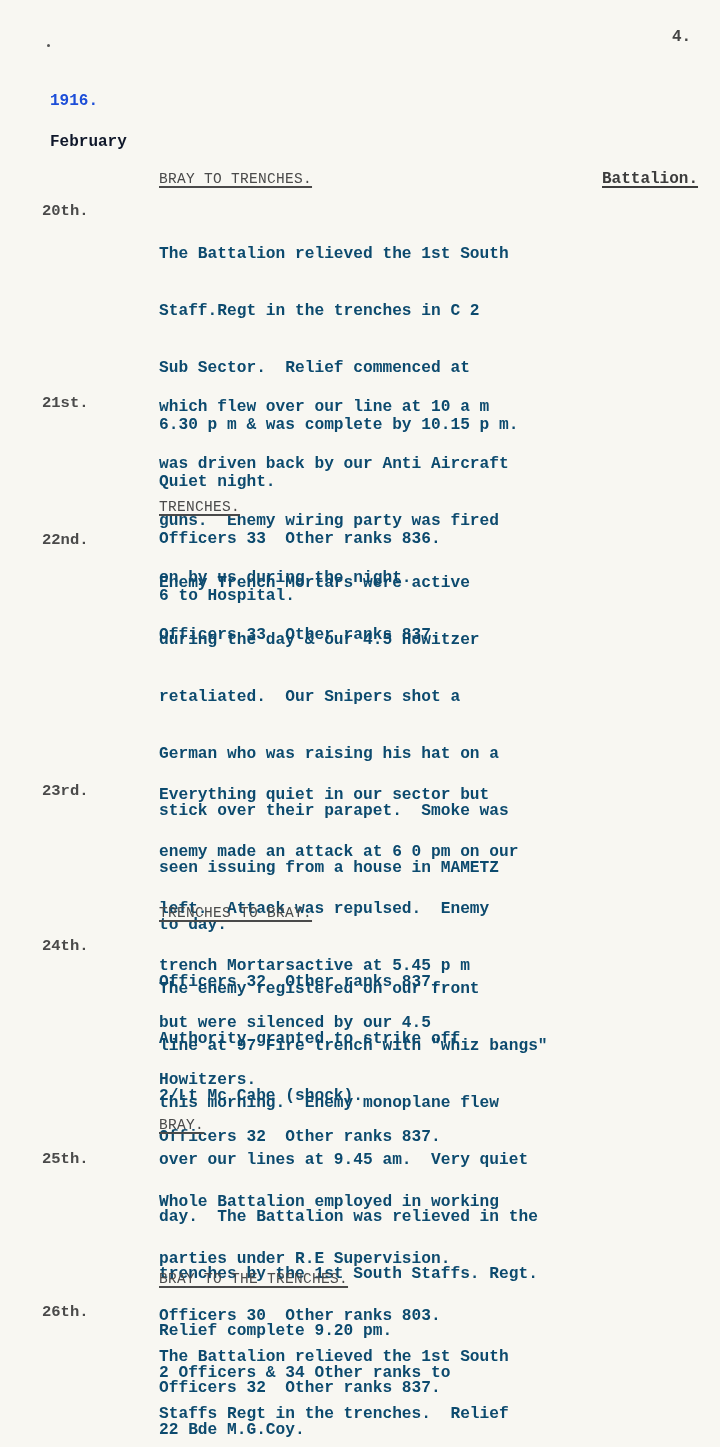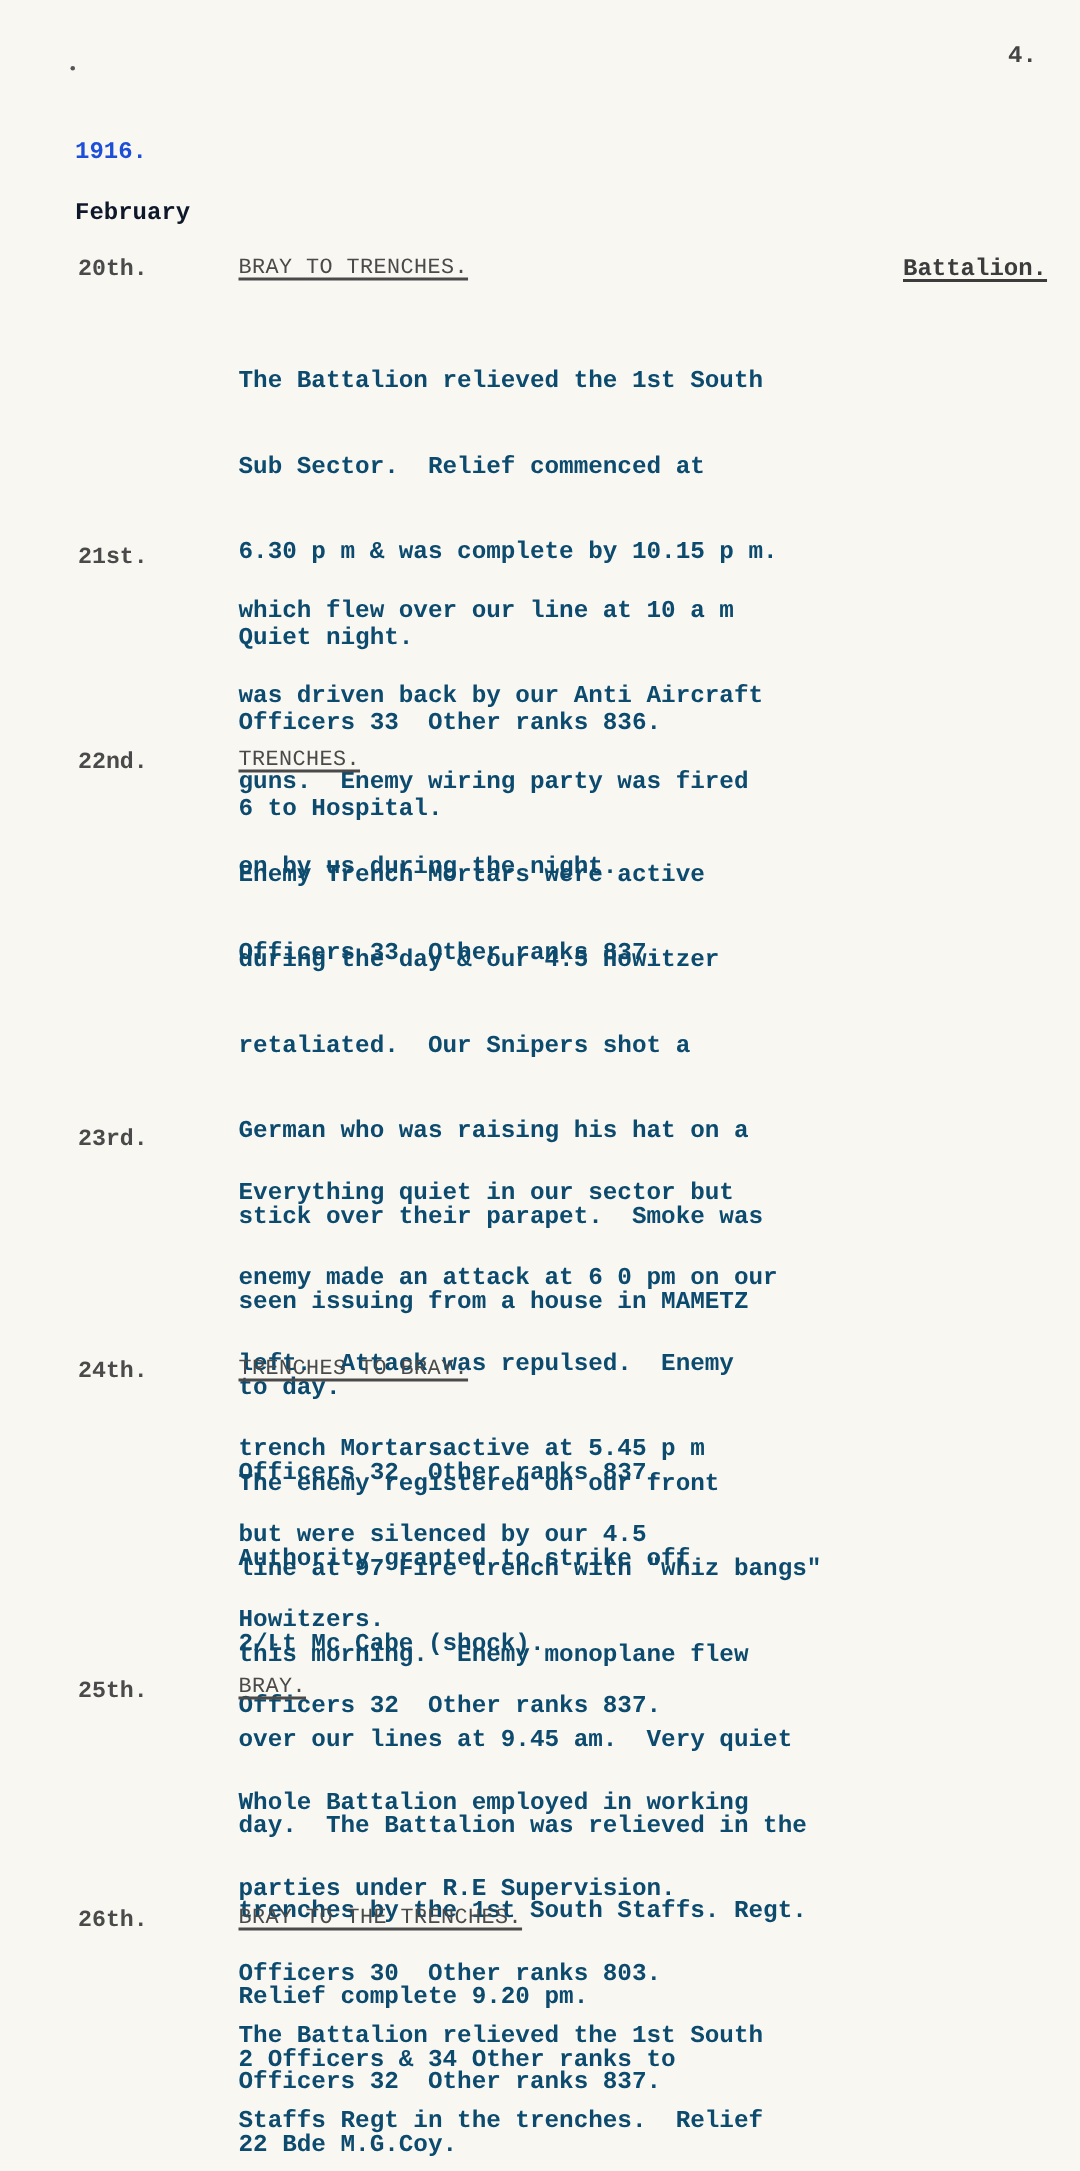--- a/index.html
+++ b/index.html
@@ -52,23 +52,24 @@
       position: absolute;
       left: 602px; top: 170px;
       font-size: 16px;
       color: #3c3c3c;
       text-decoration: underline;
       text-decoration-thickness: 2px;
       text-underline-offset: 3px;
     }
     .entry-date {
       position: absolute;
-      left: 52px;
+      left: 42px;
       font-size: 15.5px;
       color: #4a4a4a;
+      margin-top: 32px;
     }
     .entry-heading {
       position: absolute;
       left: 159px;
       font-size: 14.5px;
       color: #4a4a4a;
       letter-spacing: 0.3px;
       text-decoration: underline;
       text-decoration-thickness: 2px;
       text-underline-offset: 3px;
@@ -95,20 +96,21 @@
   <div class="dot-mark"></div>
   <div class="page-number">4.</div>
   <div class="year">1916.</div>
   <div class="month">February</div>
   <div class="appendix">Battalion.</div>
 
   <div class="entry-date" style="top:170px">20th.</div>
   <div class="entry-heading" style="top:171px">BRAY TO TRENCHES.</div>
   <div class="entry-body" style="top:207px">
     <span class="line">The Battalion relieved the 1st South</span>
+    <span class="line">Staff.Regt in the trenches in C 2</span>
     <span class="line">Sub Sector.  Relief commenced at</span>
     <span class="line">6.30 p m &amp; was complete by 10.15 p m.</span>
     <span class="line">Quiet night.</span>
     <span class="line">Officers 33  Other ranks 836.</span>
     <span class="line">6 to Hospital.</span>
   </div>
 
   <div class="entry-date" style="top:362px">21st.</div>
   <div class="entry-body" style="top:360px">
     <span class="line">which flew over our line at 10 a m</span>

